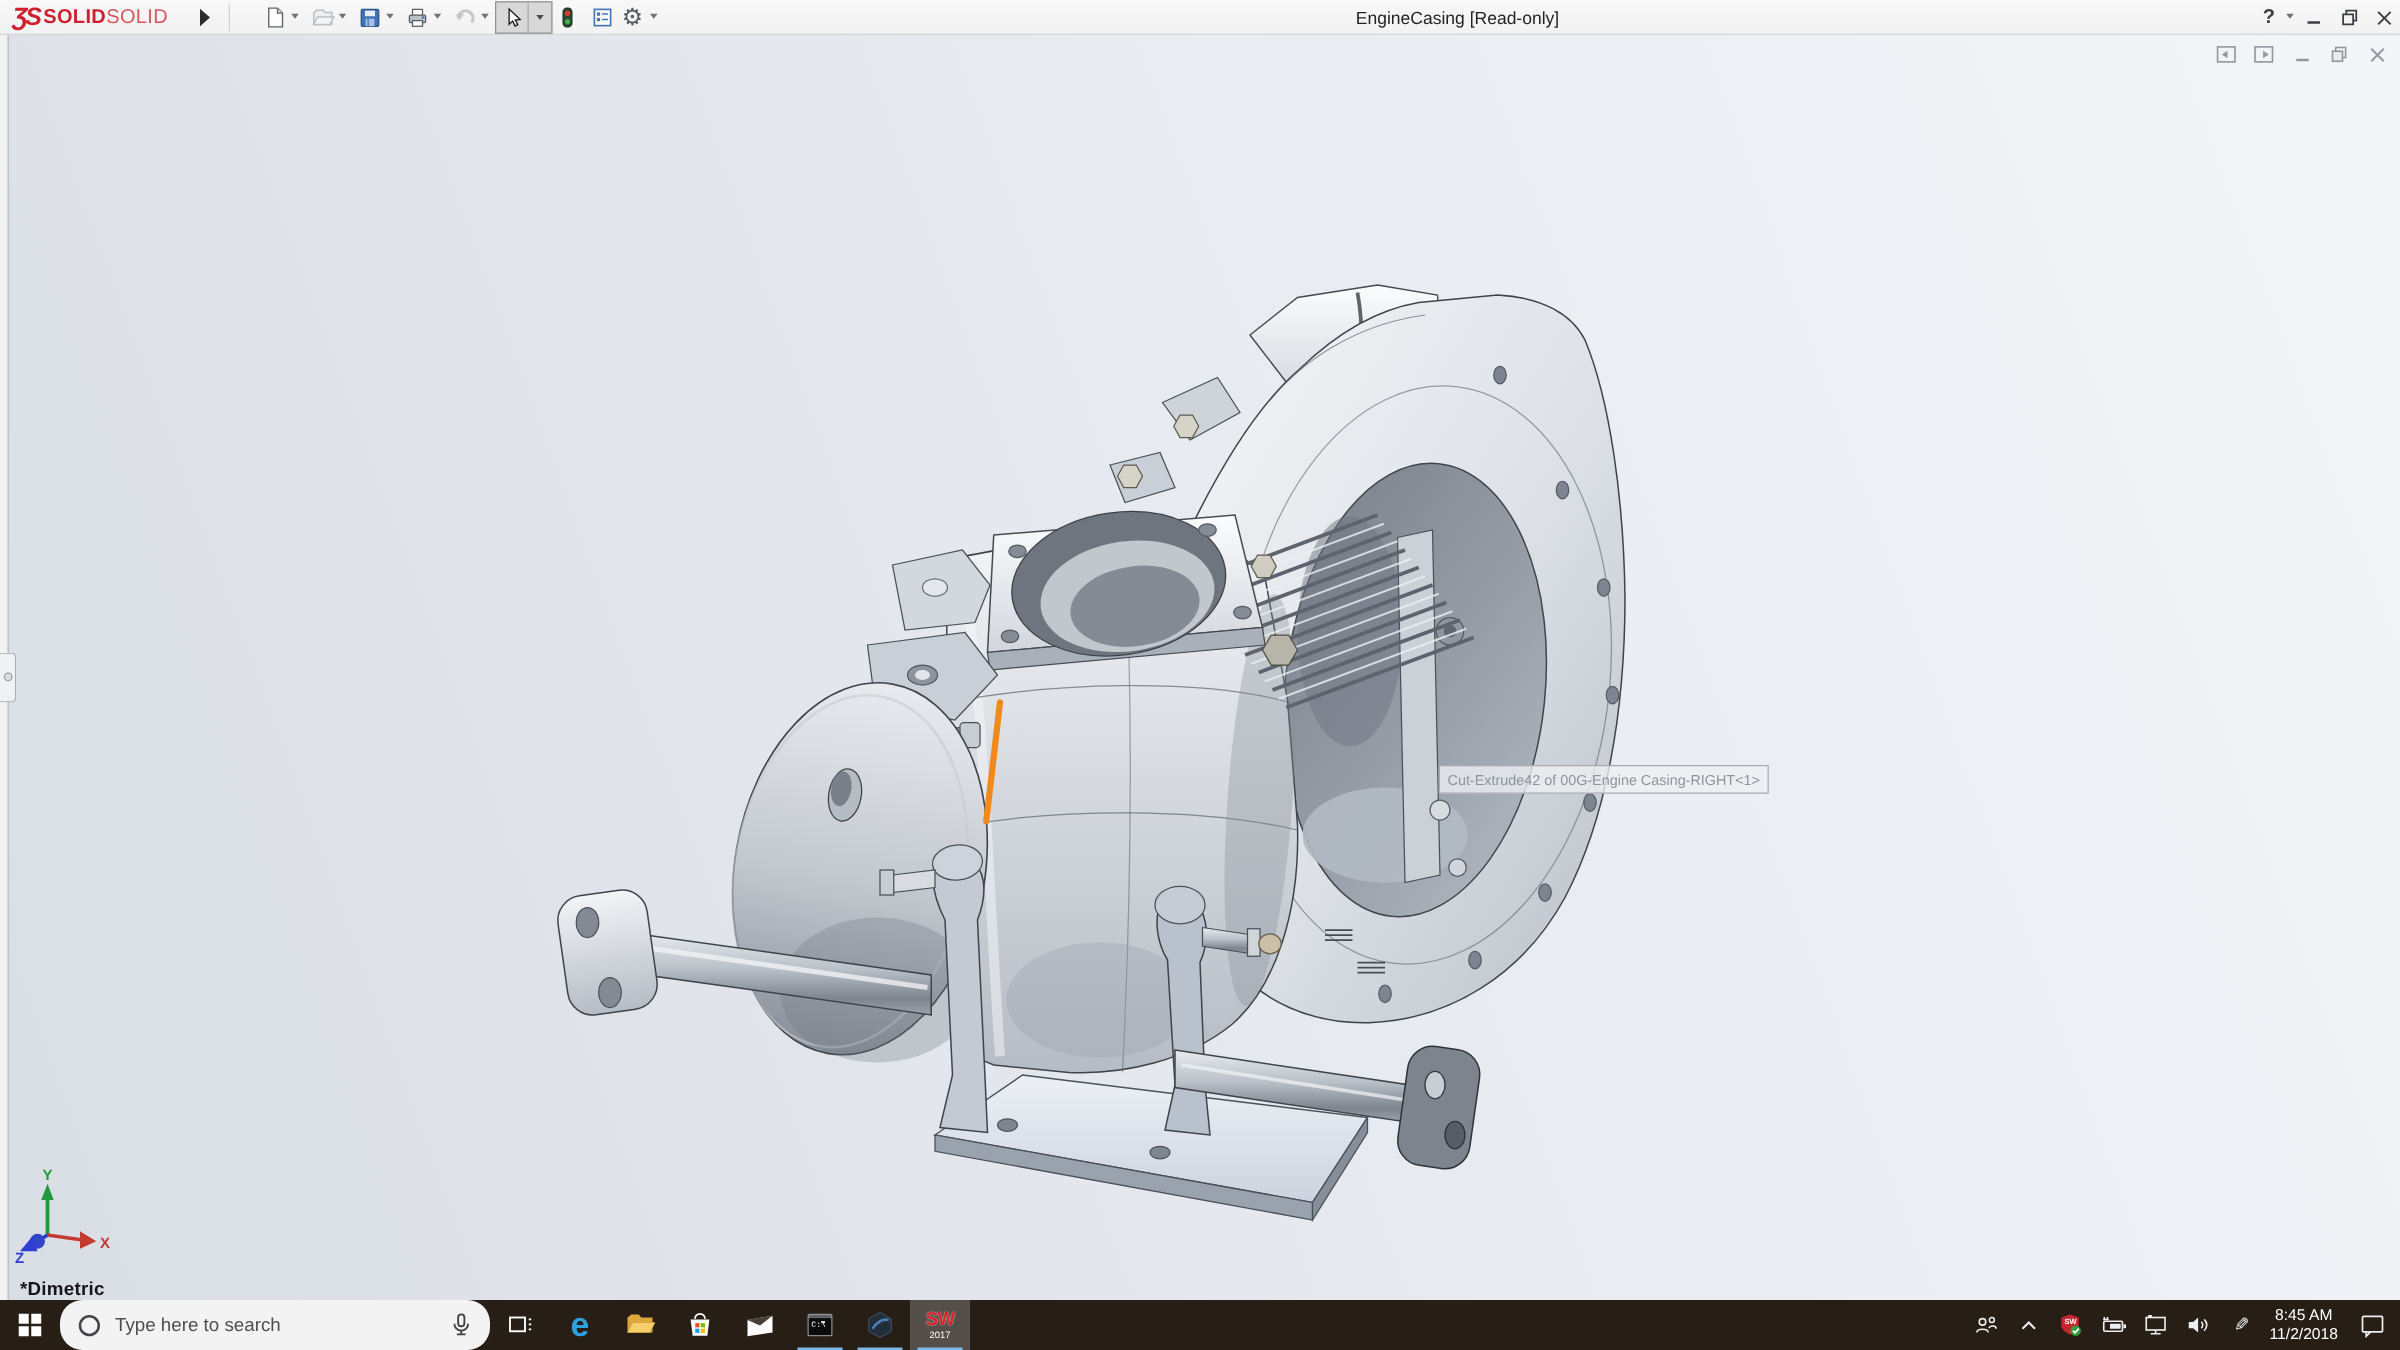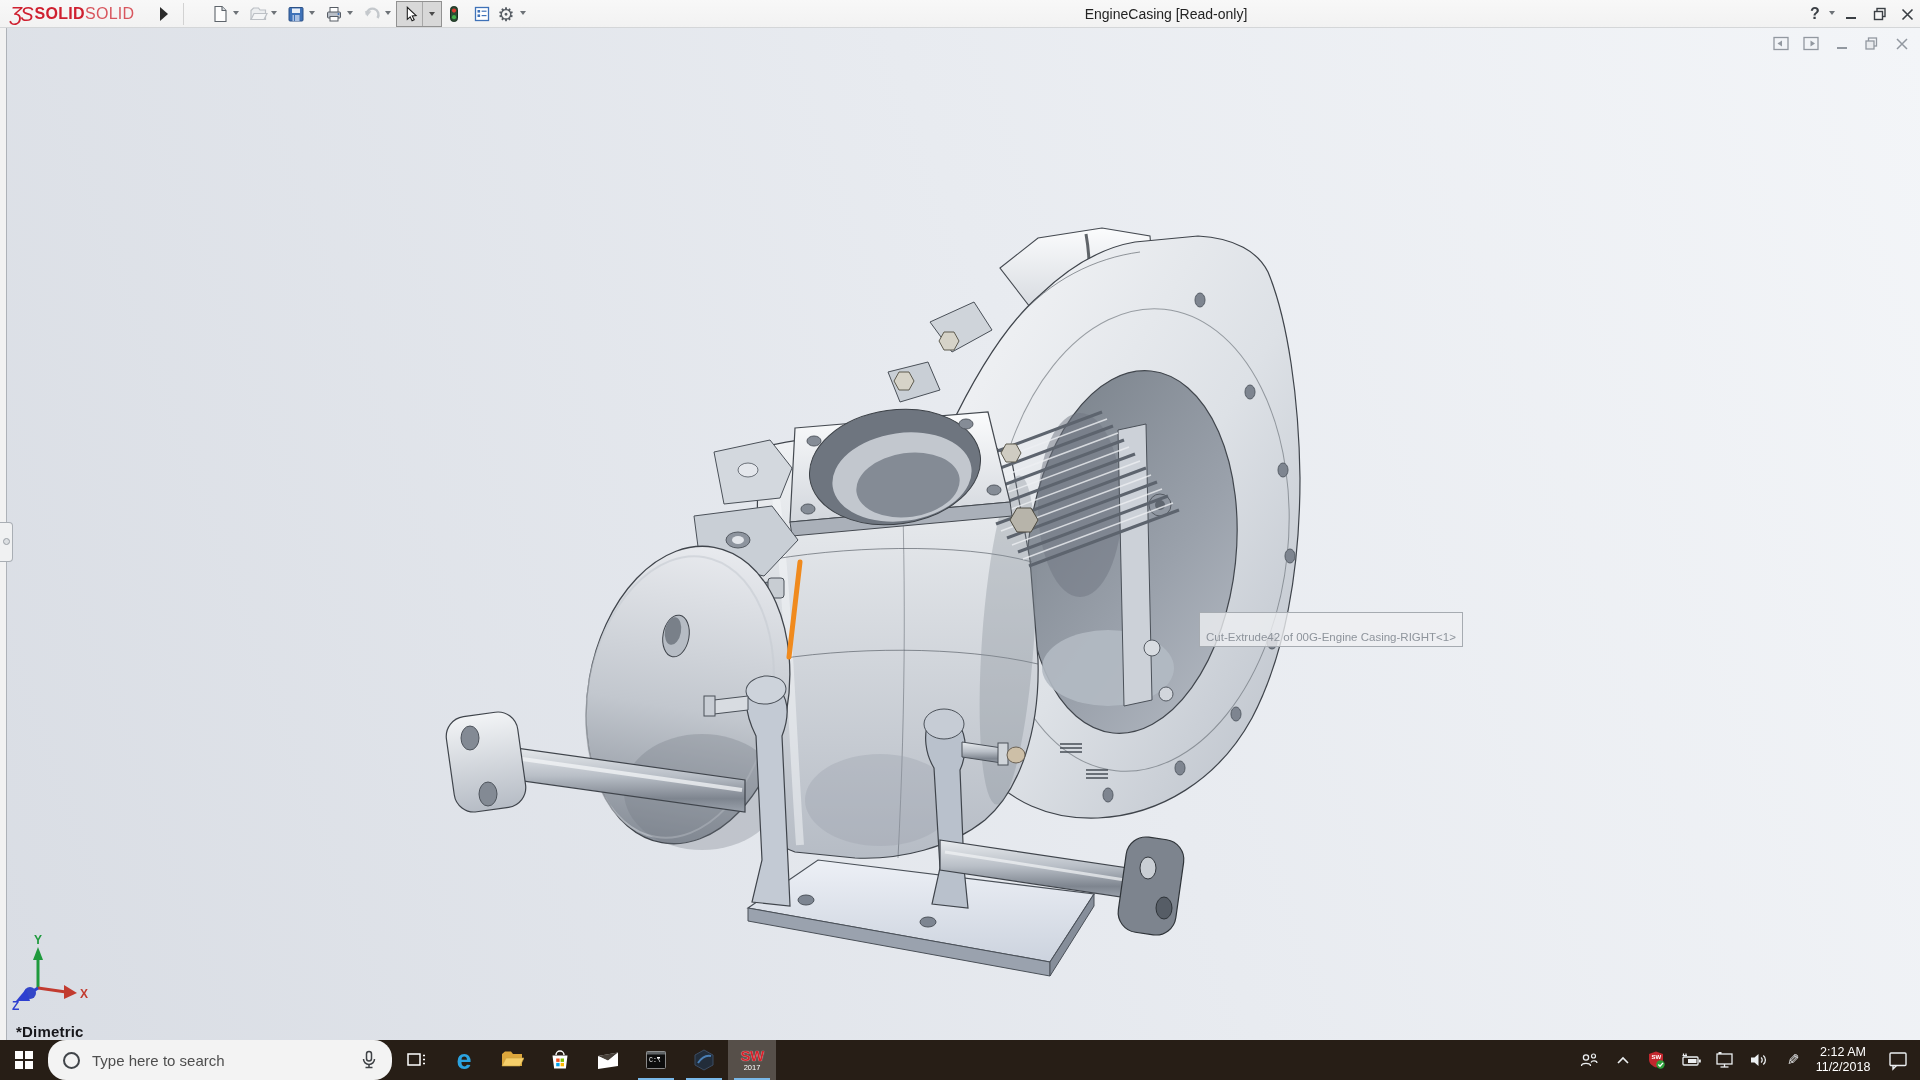--- a/index.html
+++ b/index.html
@@ -4,21 +4,21 @@
 <style>
   * { margin:0; padding:0; box-sizing:border-box; }
   html,body { width:1920px; height:1080px; background:#000; }
   .screen { position:relative; width:1920px; height:1080px; overflow:hidden;
             font-family:"Liberation Sans", sans-serif; background:#e6e9ee; }
 
   
   .titlebar { position:absolute; top:0; left:0; right:0; height:28px;
               background:linear-gradient(#f8f8f8,#f2f2f2); border-bottom:1px solid #d4d6d8; z-index:30; }
   .logo { position:absolute; left:10px; top:0; height:28px; display:flex; align-items:center; }
-  .logo .mono { font-style:italic; font-weight:400; font-size:20px; color:#cf2030; letter-spacing:-2px; margin-right:3px; }
+  .logo .mono { font-style:italic; font-weight:700; font-size:20px; color:#cf2030; letter-spacing:-2px; margin-right:3px; }
   .logo .b1 { font-weight:700; font-size:16px; color:#cf2030; letter-spacing:.3px; }
   .logo .b2 { font-weight:400; font-size:16px; color:#d8565e; letter-spacing:.3px; }
   .flyout { position:absolute; left:160px; top:7px; width:0; height:0;
             border-left:8px solid #2b2b2b; border-top:7px solid transparent; border-bottom:7px solid transparent; }
   .tbsep { position:absolute; left:183px; top:3px; width:1px; height:22px; background:#d2d2d2; }
   .tbtn { position:absolute; top:2px; width:24px; height:24px; display:flex; align-items:center; justify-content:center; }
   .caret { position:absolute; top:11px; width:0; height:0;
            border-top:4px solid #6d7277; border-left:3.5px solid transparent; border-right:3.5px solid transparent; }
   .sel-group { position:absolute; left:396px; top:1px; width:46px; height:26px;
                background:#d8d8d8; border:1px solid #919191; display:flex; }
@@ -34,21 +34,21 @@
   
   .viewport { position:absolute; top:28px; left:0; width:1920px; height:1012px;
               background:linear-gradient(250deg,#f3f5f8 0%, #e8ebf0 45%, #d9dde4 100%); z-index:10; }
   .left-strip { position:absolute; left:0; top:0; bottom:0; width:7px; background:#f2f2f2; border-right:1px solid #aeb2b8; z-index:3; }
   .panel-tab { position:absolute; left:0; top:494px; width:13px; height:40px; background:#f0f1f2;
                border:1px solid #a9aeb4; border-left:none; border-radius:0 4px 4px 0; z-index:4; }
   .panel-tab .dot { width:7px; height:7px; border:1px solid #9aa0a6; background:#dcdfe2; border-radius:50%; margin:15px auto 0; }
   .doc-controls { position:absolute; top:7px; right:10px; display:flex; gap:13px; z-index:5; }
   .doc-controls .dcbtn { width:17px; height:17px; display:flex; align-items:center; justify-content:center; }
   .model-svg { position:absolute; left:0; top:0; width:1920px; height:1012px; }
-  .tooltip { position:absolute; left:1199px; top:584px; padding:18px 6px 3px; white-space:nowrap;
+  .tooltip { position:absolute; left:1151px; top:584px; padding:6px 6px 3px; white-space:nowrap;
              font-size:11.5px; color:#8e949c; background:rgba(238,240,242,.78);
              border:1px solid #a6abb1; z-index:6; }
   .view-name { position:absolute; left:16px; top:995px; font-size:15px; font-weight:700;
                color:#16161a; letter-spacing:.2px; z-index:6; }
 
   
   .taskbar { position:absolute; left:0; bottom:0; width:1920px; height:40px; background:#271e16;
              display:flex; align-items:stretch; z-index:40; }
   .start { width:48px; display:flex; align-items:center; justify-content:center; }
   .winlogo { display:grid; grid-template-columns:8px 8px; grid-template-rows:8px 8px; gap:1.5px; }
@@ -572,21 +572,21 @@
         <svg width="24" height="22" viewBox="0 0 24 22">
           <polygon points="4,8.5 7.5,8.5 11.5,5 11.5,17 7.5,13.5 4,13.5" fill="#eceff1"></polygon>
           <path d="M14 8.5 c1.6 1.2 1.6 3.8 0 5" fill="none" stroke="#eceff1" stroke-width="1.3"></path>
           <path d="M16.3 6.5 c2.8 2.4 2.8 6.6 0 9" fill="none" stroke="#eceff1" stroke-width="1.3"></path>
         </svg>
       </div>
       <div class="tray-item">
         <span class="pen-glyph">✎</span>
       </div>
       <div class="clock">
-        <span>2:12 AM</span>
+        <span>8:45 AM</span>
         <span>11/2/2018</span>
       </div>
       <div class="tray-item action">
         <svg width="24" height="24" viewBox="0 0 24 24">
           <rect x="4" y="5" width="16" height="12.5" rx="1" fill="none" stroke="#eceff1" stroke-width="1.4"></rect>
           <path d="M7 17.5 v3.5 l3.5-3.5" fill="none" stroke="#eceff1" stroke-width="1.4"></path>
         </svg>
       </div>
     </div>
   </footer>

